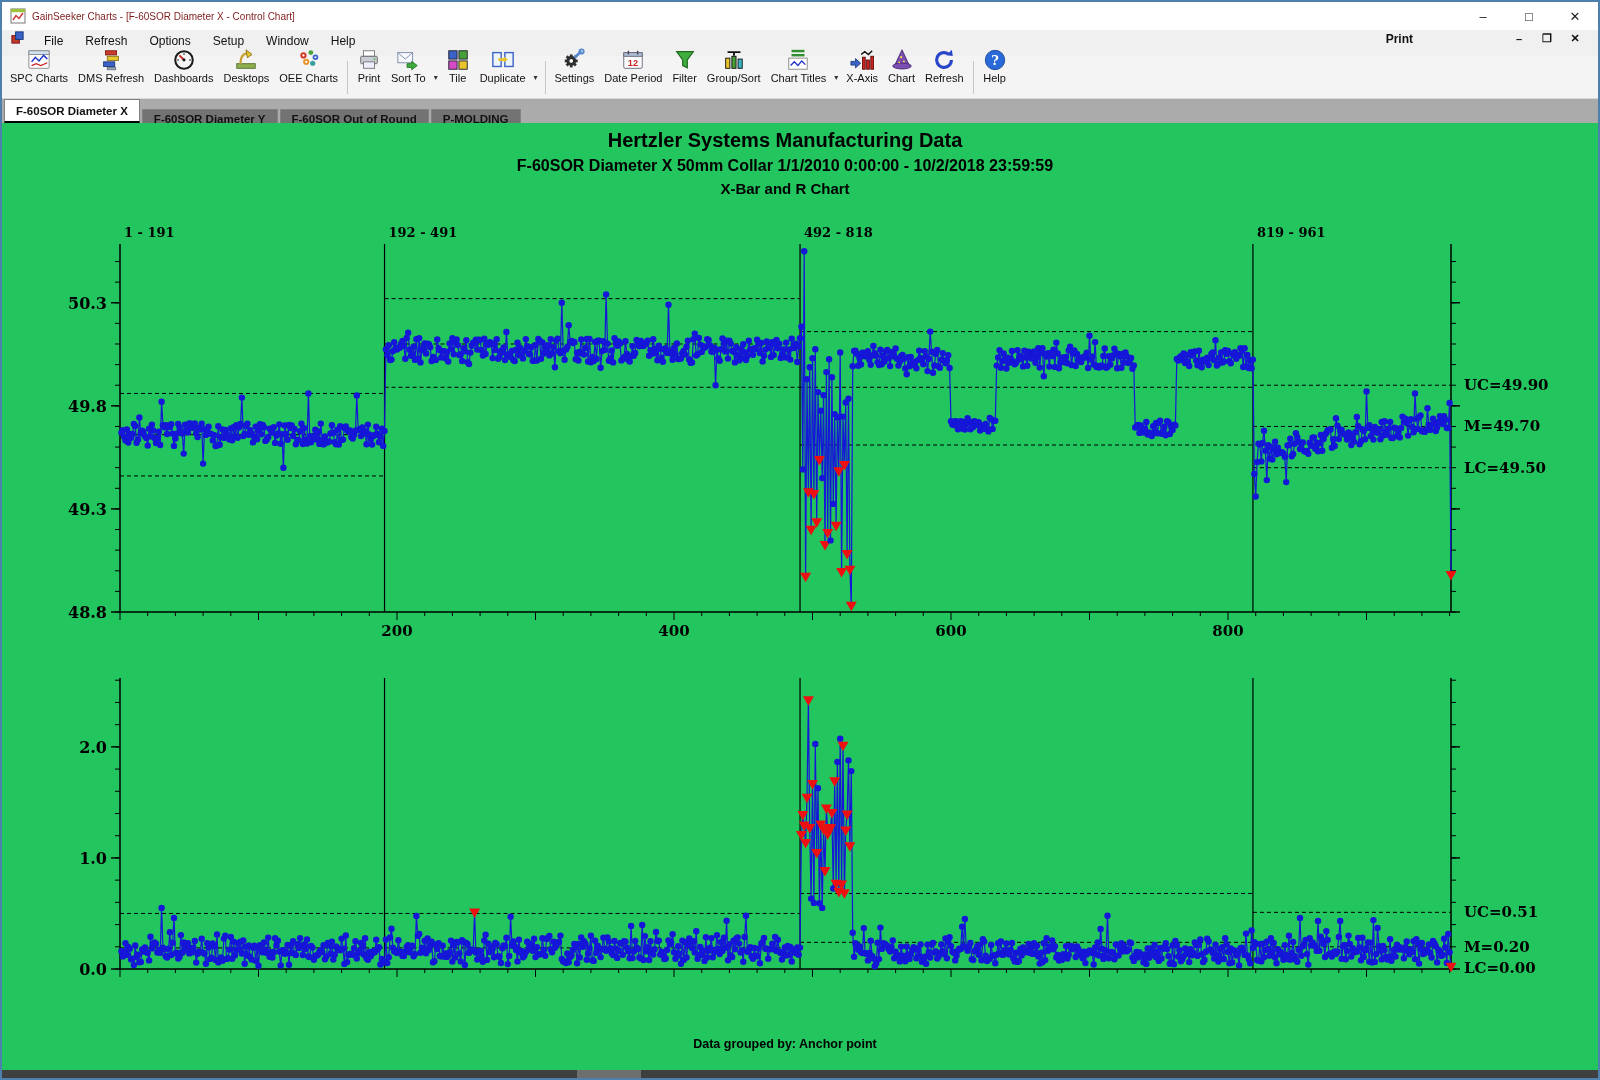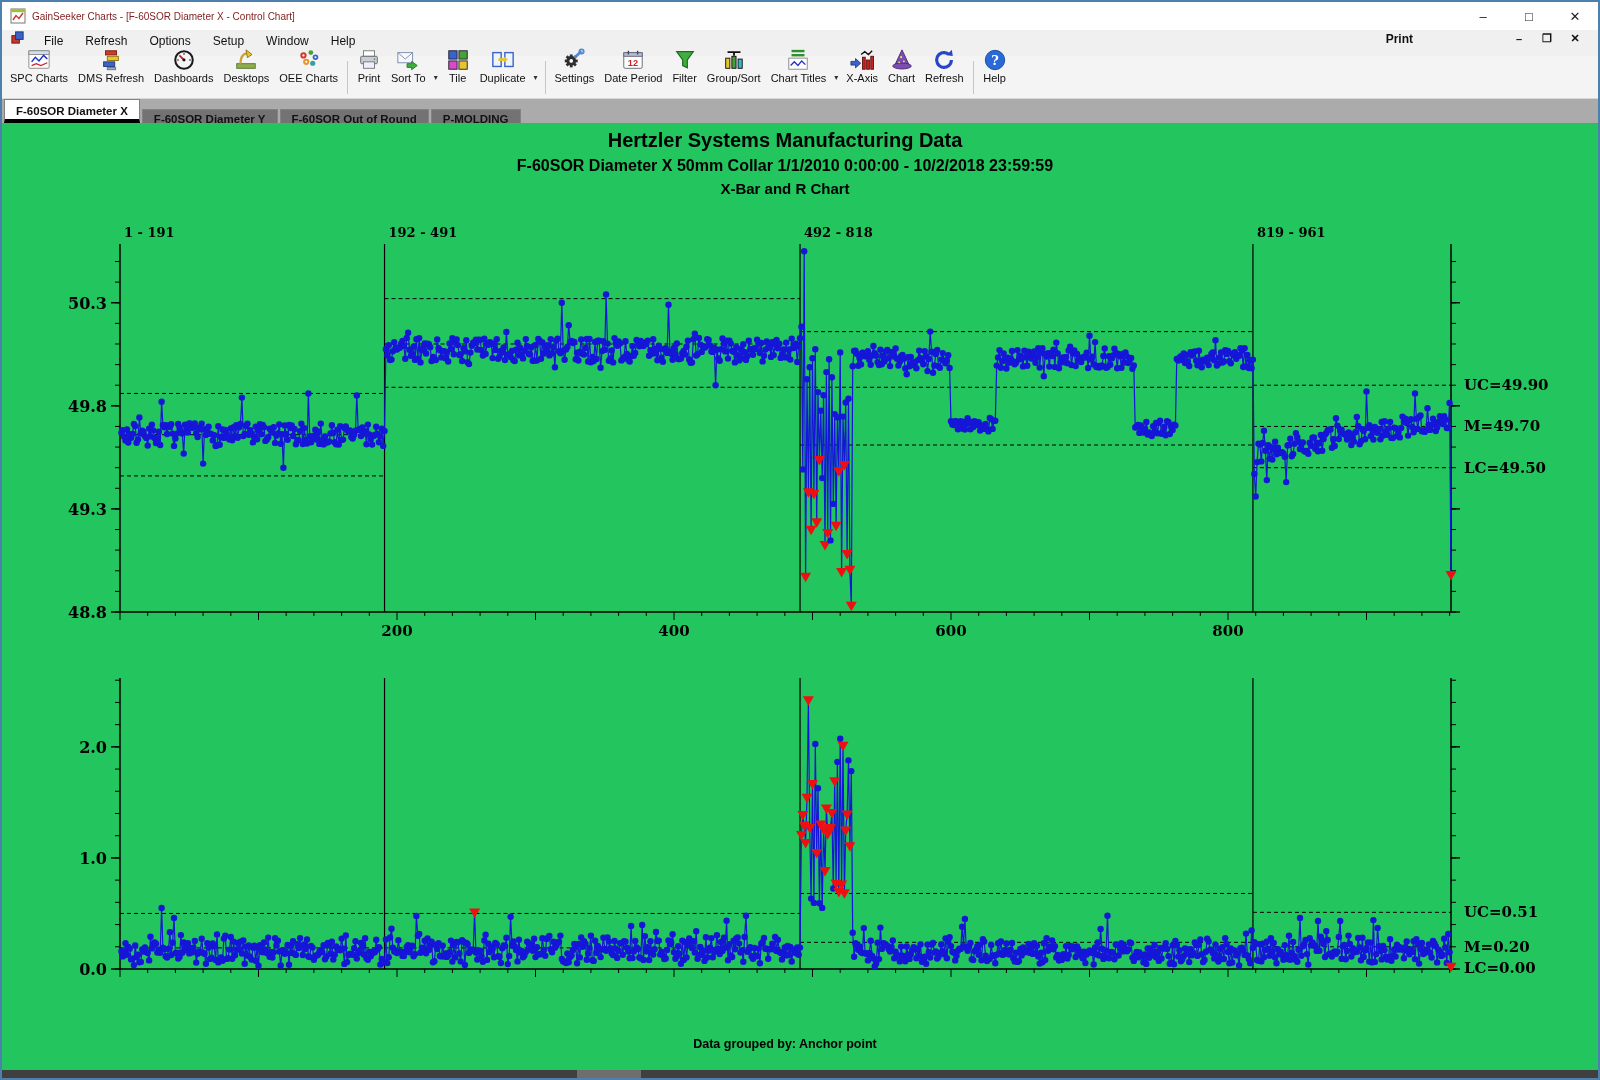--- a/index.html
+++ b/index.html
@@ -26,21 +26,21 @@
     align-items:stretch;padding:1px 3px 0;flex:0 0 auto;}
   .tb-btn{display:flex;flex-direction:column;align-items:center;justify-content:flex-end;
     padding:2px 5px 14px;font-size:11px;color:#111;white-space:nowrap;cursor:default;}
   .tb-btn svg{width:24px;height:24px;flex:0 0 auto;}
   .tb-sep{width:1px;background:#c6c6c6;margin:4px 4px;}
   .tb-dd{display:flex;align-items:center;padding:0 3px;font-size:8px;color:#333;cursor:default;}
   
   .tabbar{height:24px;background:#ababab;display:flex;align-items:flex-end;padding-left:2px;flex:0 0 auto;}
   .tab{height:14px;line-height:19px;padding:0 11px;font-size:11.5px;font-weight:bold;color:#111;
     background:#737373;border:1px solid #828282;border-bottom:none;margin-right:2px;cursor:default;}
-  .tab.active{background:#ffffff;height:24px;line-height:23px;border-bottom:4px solid #000000;}
+  .tab.active{background:#ffffff;height:24px;line-height:23px;border-bottom:2px solid #000000;}
   
   .chartarea{flex:1 1 auto;background:#22c55e;position:relative;}
   #chart-svg{display:block;}
   .svg-title1{font:bold 20px "Liberation Sans",sans-serif;fill:#000;}
   .svg-title2{font:bold 16px "Liberation Sans",sans-serif;fill:#000;}
   .svg-title3{font:bold 15px "Liberation Sans",sans-serif;fill:#000;}
   .svg-footer{font:bold 12.5px "Liberation Sans",sans-serif;fill:#000;}
   .ax-label{font:bold 16px "DejaVu Serif",serif;fill:#000;}
   .seg-label{font:bold 13px "DejaVu Serif",serif;fill:#000;}
   .lim-label{font:bold 15px "DejaVu Serif",serif;fill:#000;}

